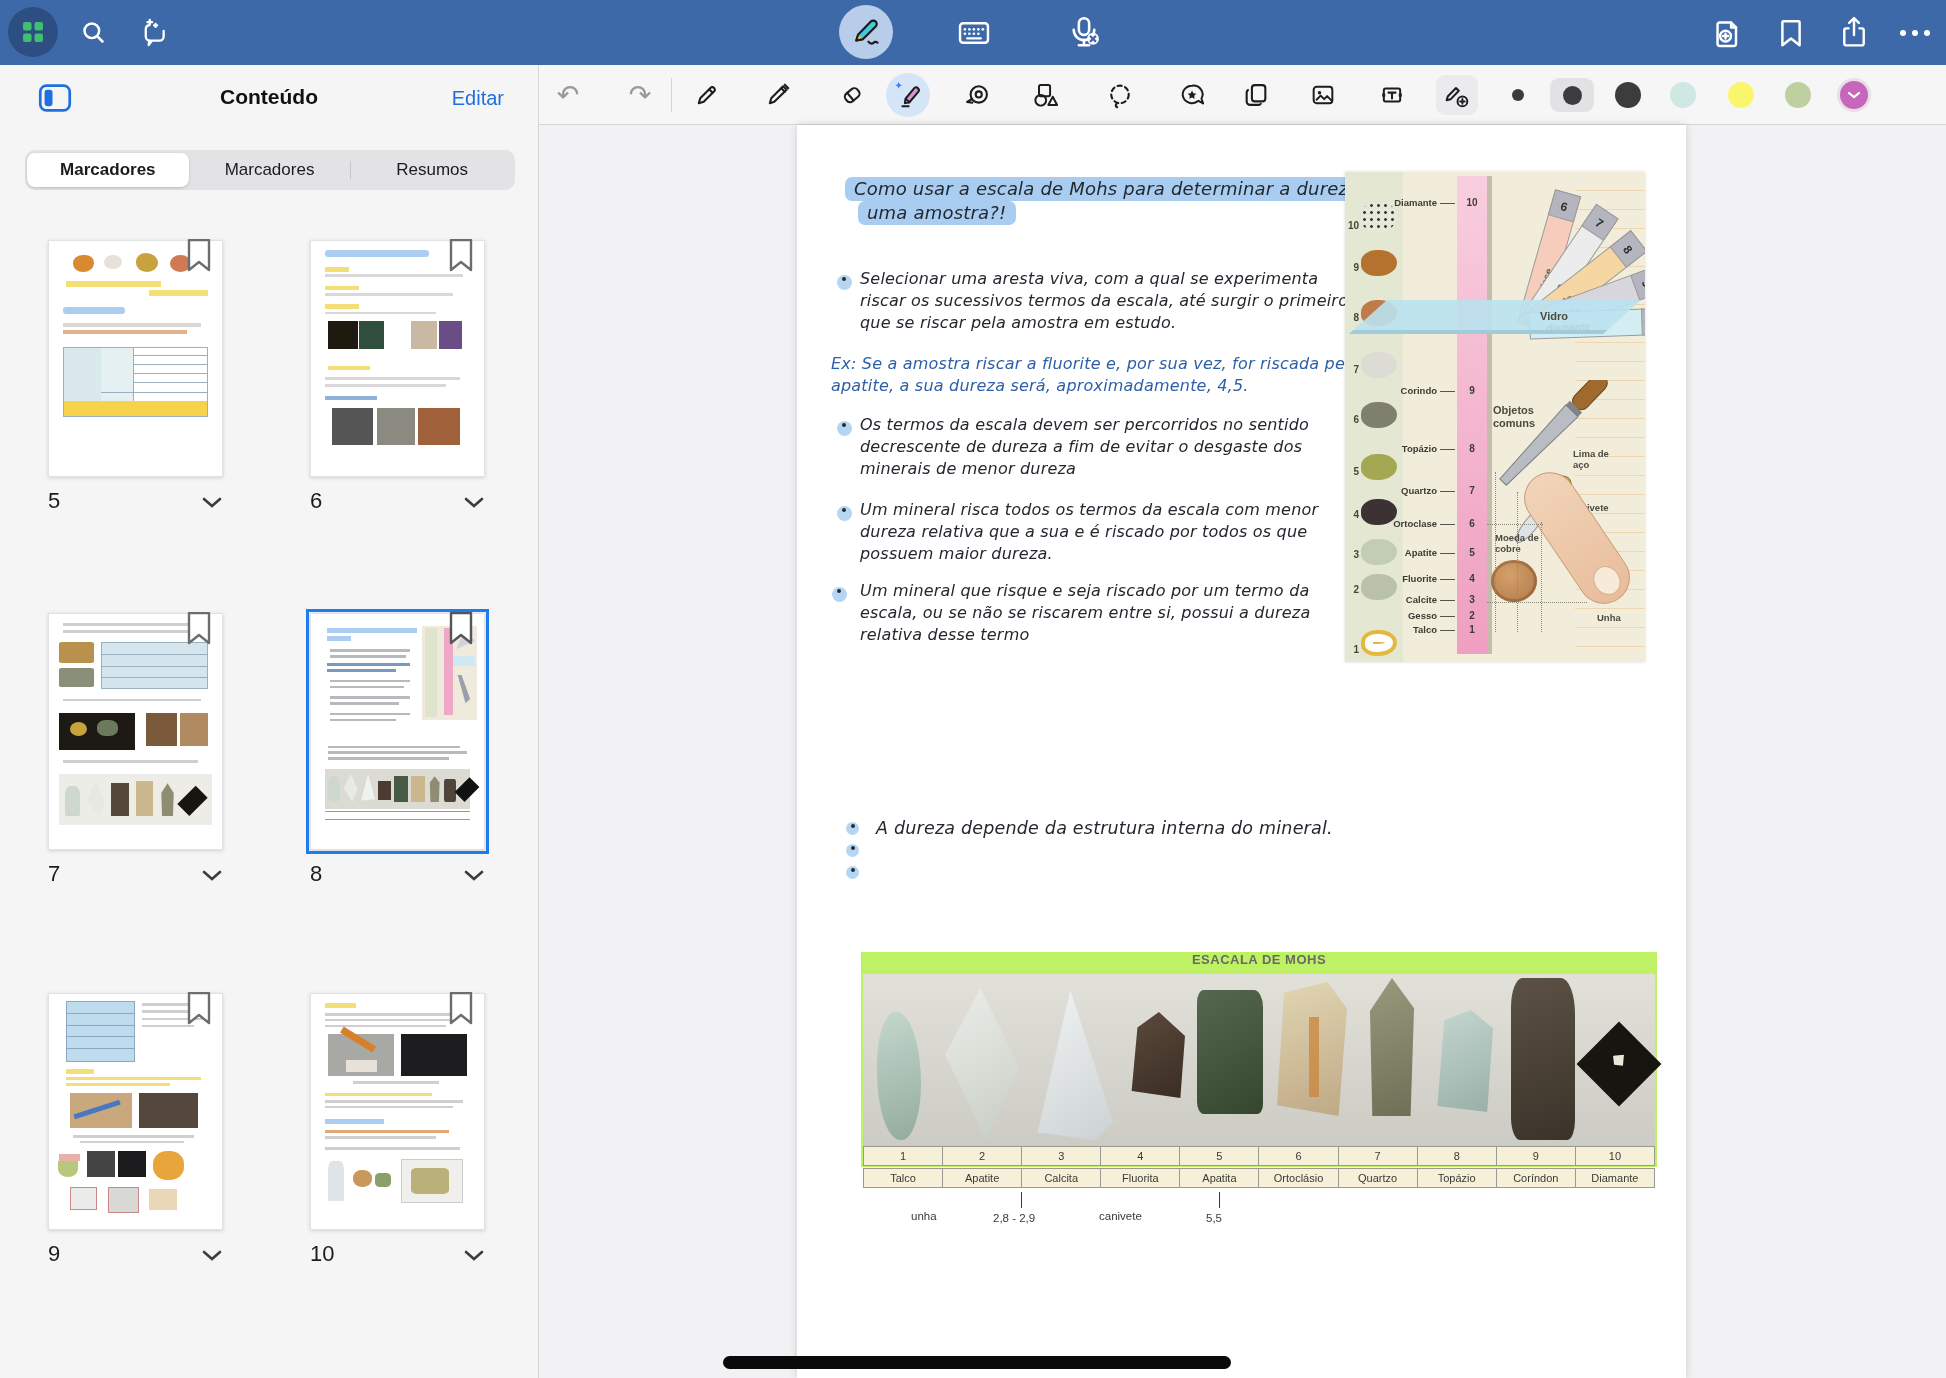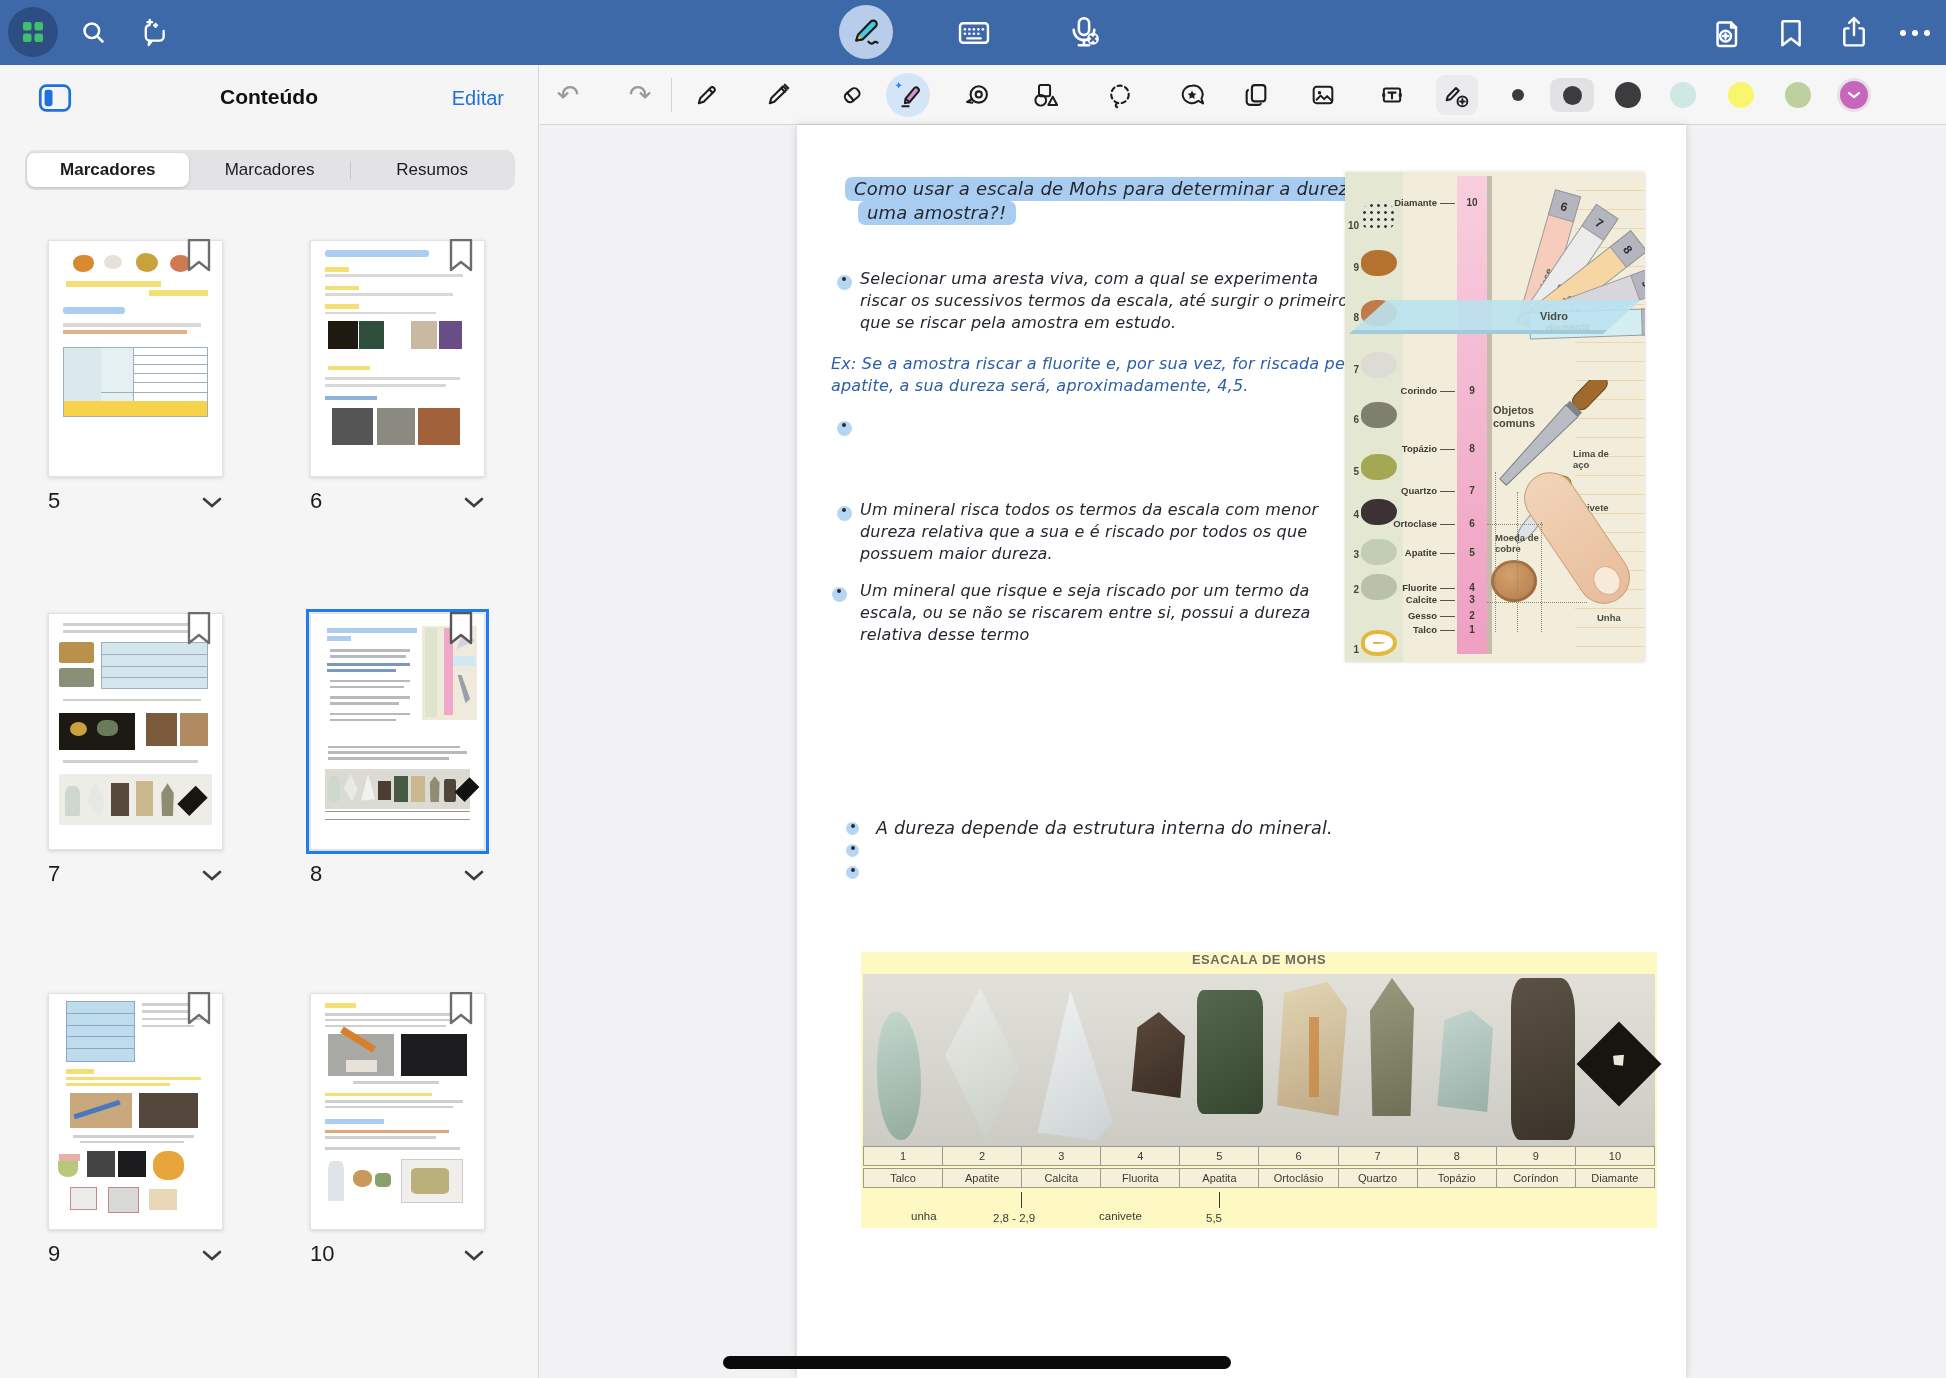--- a/index.html
+++ b/index.html
@@ -55,21 +55,21 @@
   .dbar{left:112px;top:4px;width:30px;height:478px;background:linear-gradient(180deg,#f8cede,#ef9fc2);border-right:5px solid #c5bcae;}
   .srow{left:0;width:150px;height:12px;}
   .sname{position:absolute;left:0;width:92px;text-align:right;font-size:9.5px;font-weight:bold;color:#3c3c34;}
   .sline{position:absolute;left:95px;top:6px;width:15px;border-top:1px solid #55554d;}
   .sval{position:absolute;left:114px;top:0;width:26px;text-align:center;font-size:10px;font-weight:bold;color:#3c3c34;}
   .dlabel{font-size:10px;font-weight:bold;color:#4a4a40;}
   .dot-line{border-left:1px dotted #8a8a7a;width:0;}
   .dot-hline{border-top:1px dotted #8a8a7a;height:0;}
 
   
-  .strip{left:64px;top:827px;width:796px;height:276px;background:#fef9c3;}
+  .strip{left:64px;top:827px;width:796px;height:215px;background:#bef264;}
   .strip-title{left:0;right:0;top:0;text-align:center;font-size:13px;letter-spacing:.5px;color:#6a6a66;font-weight:bold;}
   .strip-photo{left:2px;top:22px;width:792px;height:172px;background:linear-gradient(180deg,#e2e1d9,#ccccc4);}
   .mrow{left:2px;top:194px;width:792px;display:flex;}
   .mcell{flex:1;border:.5px solid #9a9a90;border-left:none;text-align:center;font-size:11px;color:#3a3a36;background:#f6f0d8;padding:3px 0;}
   .mcell.first{border-left:.5px solid #9a9a90;}
   .ann{font-size:11.5px;color:#3a3a36;}
   .tick{width:0;border-left:1.5px solid #3a3a36;height:16px;}
   .mshape{position:absolute;bottom:6px;}
 </style>
 </head>
@@ -517,20 +517,23 @@
 
     <div class="abs bdot" style="left:40px;top:150px;"></div>
     <div class="abs hw" style="left:63px;top:143px;width:500px;">Selecionar uma aresta viva, com a qual se experimenta
 riscar os sucessivos termos da escala, até surgir o primeiro
 que se riscar pela amostra em estudo.</div>
 
     <div class="abs hw hw-blue" style="left:34px;top:228px;width:530px;">Ex: Se a amostra riscar a fluorite e, por sua vez, for riscada pela
 apatite, a sua dureza será, aproximadamente, 4,5.</div>
 
     <div class="abs bdot" style="left:40px;top:296px;"></div>
+    <div class="abs hw" style="left:63px;top:289px;width:500px;">Os termos da escala devem ser percorridos no sentido
+decrescente de dureza a fim de evitar o desgaste dos
+minerais de menor dureza</div>
 
     <div class="abs bdot" style="left:40px;top:381px;"></div>
     <div class="abs hw" style="left:63px;top:374px;width:500px;">Um mineral risca todos os termos da escala com menor
 dureza relativa que a sua e é riscado por todos os que
 possuem maior dureza.</div>
 
     <div class="abs bdot" style="left:35px;top:462px;"></div>
     <div class="abs hw" style="left:63px;top:455px;width:500px;">Um mineral que risque e seja riscado por um termo da
 escala, ou se não se riscarem entre si, possui a dureza
 relativa desse termo</div>
@@ -591,21 +594,21 @@
       <div class="abs srow" style="top:346px;">
           <span class="sname">Ortoclase</span>
           <i class="sline"></i>
           <b class="sval">6</b>
         </div>
       <div class="abs srow" style="top:375px;">
           <span class="sname">Apatite</span>
           <i class="sline"></i>
           <b class="sval">5</b>
         </div>
-      <div class="abs srow" style="top:410px;">
+      <div class="abs srow" style="top:401px;">
           <span class="sname">Fluorite</span>
           <i class="sline"></i>
           <b class="sval">4</b>
         </div>
       <div class="abs srow" style="top:422px;">
           <span class="sname">Calcite</span>
           <i class="sline"></i>
           <b class="sval">3</b>
         </div>
       <div class="abs srow" style="top:438px;">

